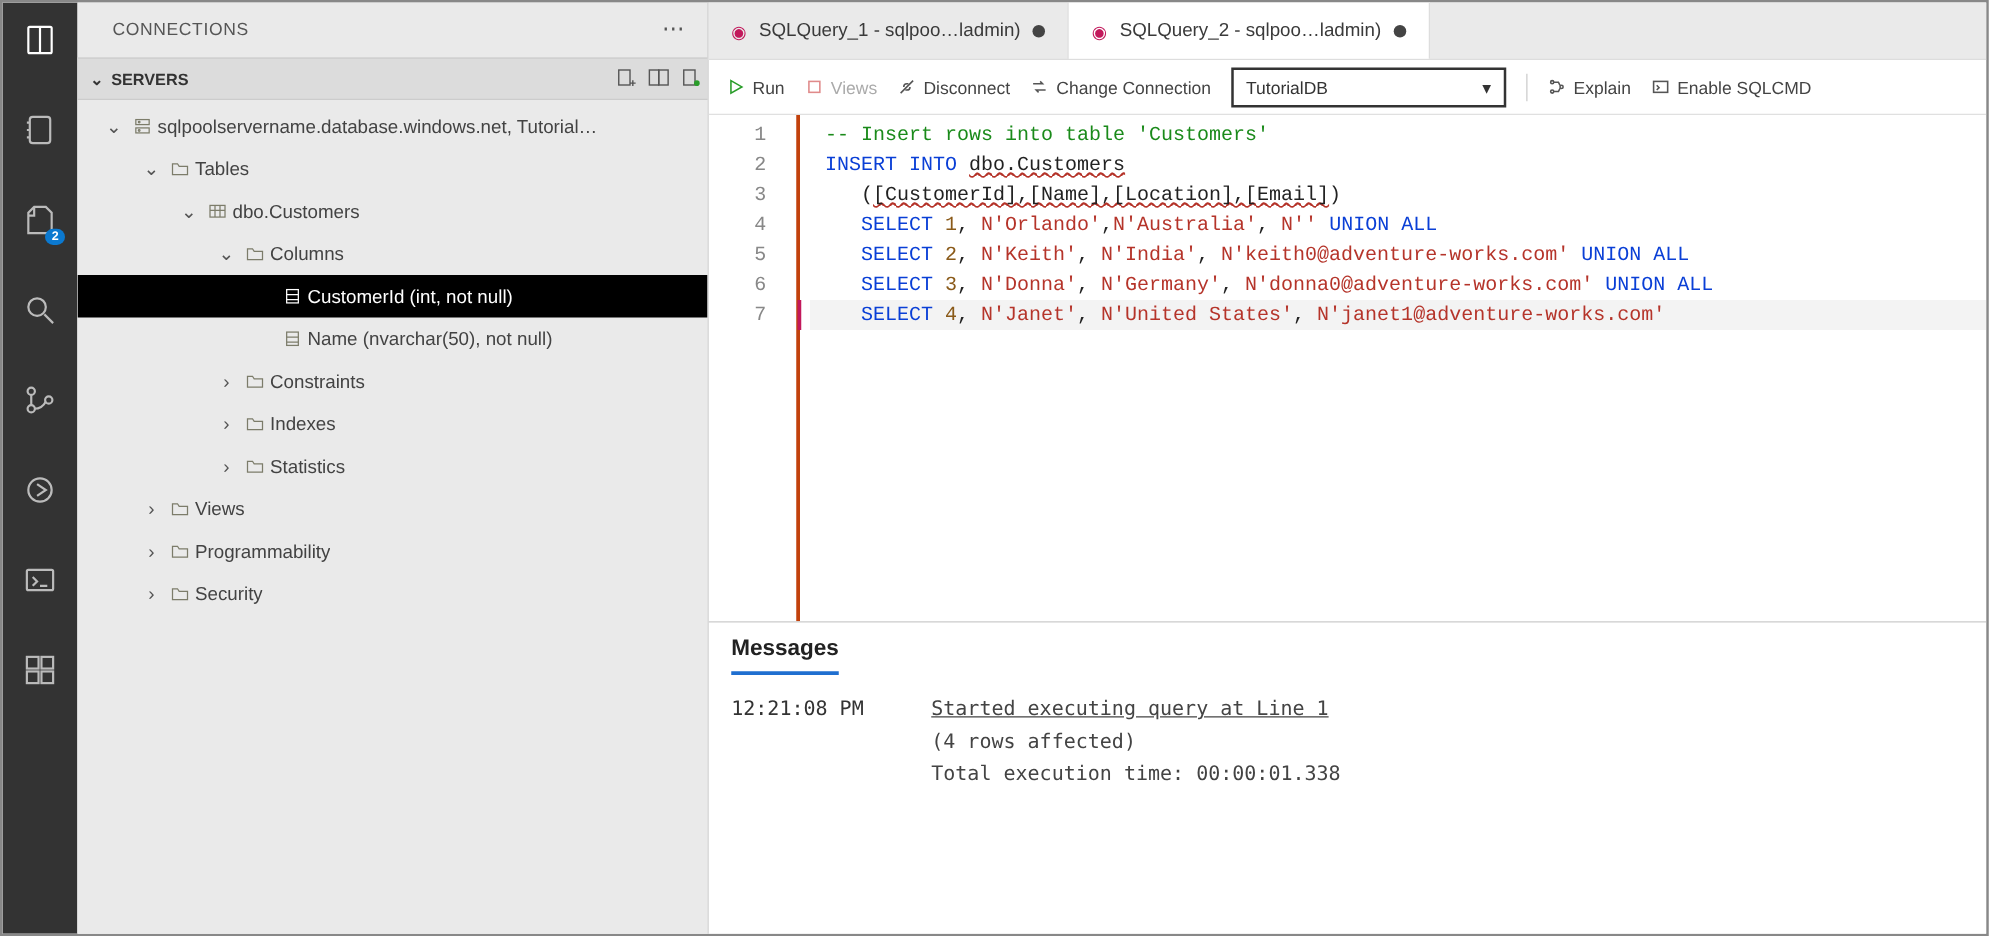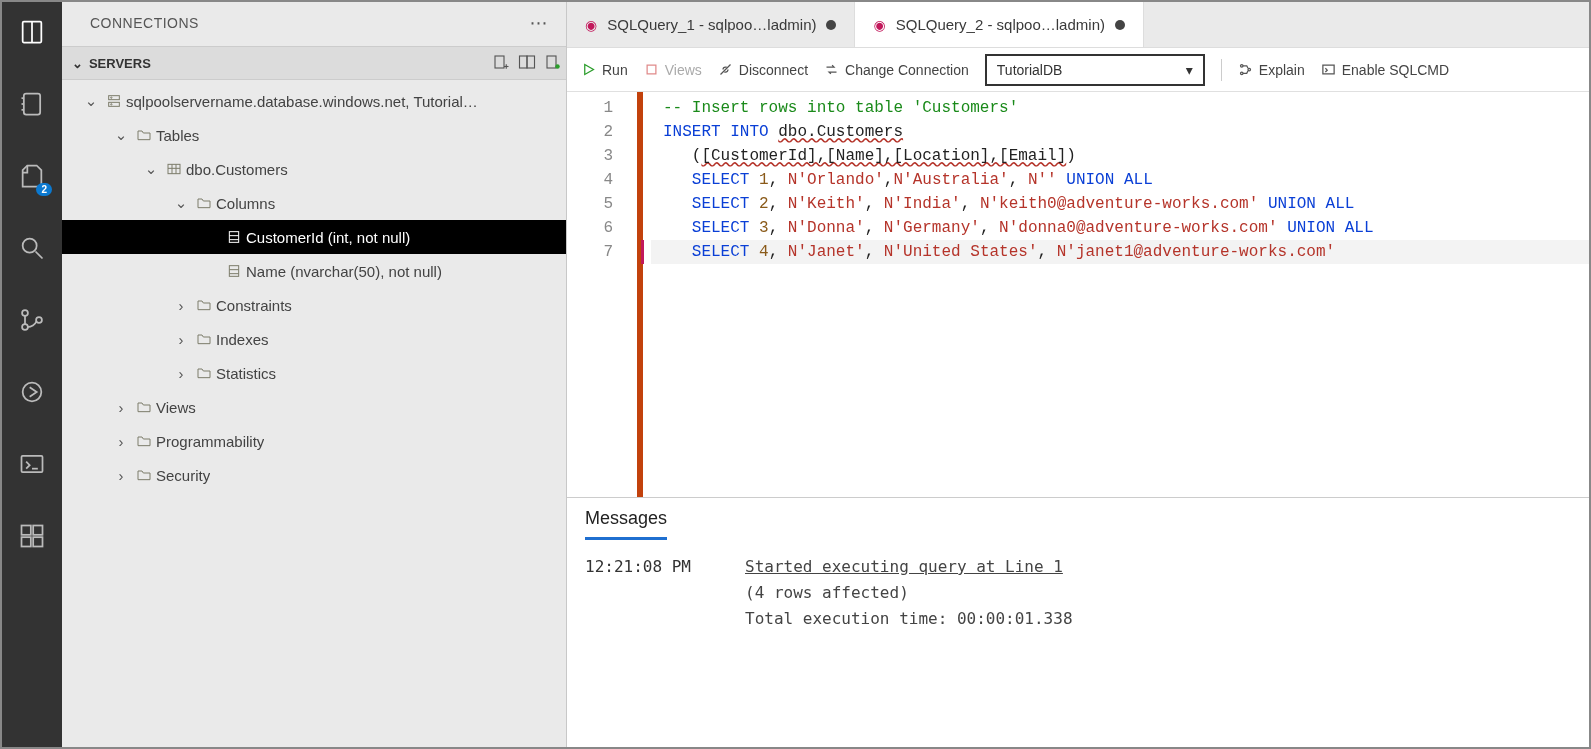--- a/index.html
+++ b/index.html
@@ -134,21 +134,21 @@
     font-size: 16px; line-height: 24px;
     overflow: auto;
   }
   .gutter {
     width: 70px; text-align: right; color: #888;
     padding: 4px 24px 0 0; user-select: none;
   }
   .gutter div { height: 24px; }
   .code {
     flex: 1; padding: 4px 0 0 8px; position: relative;
-    border-left: 6px solid #c2410c;
+    border-left: 3px solid #c2410c;
   }
   .code-line { height: 24px; white-space: pre; padding-left: 12px; position: relative; }
   .code-line.hl { background: #f3f3f3; }
   .code-line.hl::before {
     content: ""; position: absolute; left: -10px; top: 0; bottom: 0;
     width: 3px; background: #c2185b;
   }
   .c-comment { color: #1a8a1a; }
   .c-kw { color: #0a3fd6; }
   .c-str { color: #b5342a; }
@@ -161,21 +161,21 @@
     display: flex; flex-direction: column;
     font-size: 16px;
   }
   .msg-tabs {
     display: flex; gap: 20px; padding: 10px 18px 0 18px;
   }
   .msg-tab {
     padding-bottom: 8px; font-size: 18px; color: #222; cursor: pointer;
     border-bottom: 3px solid transparent;
   }
-  .msg-tab.active { border-bottom-color: #1f6fd0; font-weight: 400; }
+  .msg-tab.active { border-bottom-color: #1f6fd0; font-weight: 700; }
   .msg-body {
     flex: 1; padding: 14px 18px; font-family: Consolas, monospace; font-size: 16px;
     color: #444;
   }
   .msg-row { display: flex; gap: 40px; line-height: 26px; }
   .msg-time { width: 120px; color: #333; }
   .msg-text .u { text-decoration: underline; }
 </style>
 </head>
 <body>

